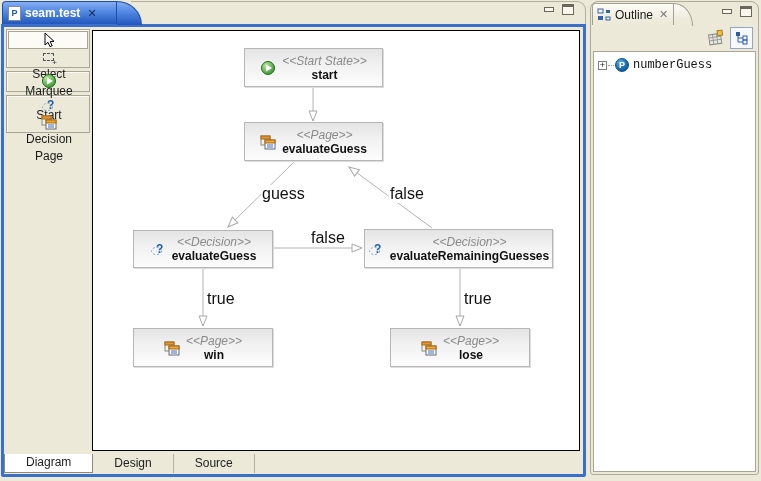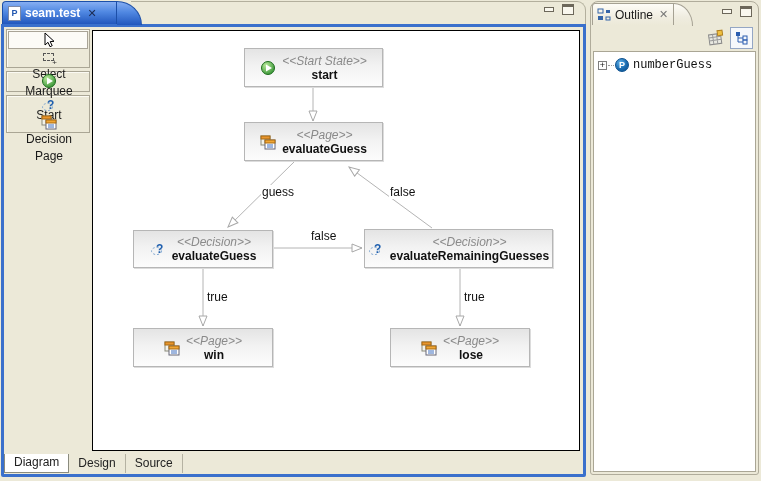--- a/index.html
+++ b/index.html
@@ -58,25 +58,25 @@
   .canvas { position:absolute; left:88px; top:3px; width:488px; height:421px; background:#fff; border:1px solid #000; }
   .flow-node {
     position:absolute; border:1px solid #b6b6b6;
     background:linear-gradient(180deg,#e4e4e4 0%,#f2f2f2 45%,#fcfcfc 100%);
     box-shadow:1px 1px 0 #dcdcdc;
     display:flex; align-items:center; justify-content:center; gap:6px;
   }
   .node-text { display:flex; flex-direction:column; align-items:center; line-height:14px; }
   .stereotype { font-style:italic; color:#8a8a8a; font-size:12px; }
   .node-name { font-weight:bold; color:#111; font-size:12px; white-space:nowrap; }
-  .edge-label { position:absolute; font-size:12px; color:#111; background:#fff; padding:0 1px; }
+  .edge-label { position:absolute; font-size:16px; color:#111; background:#fff; padding:0 1px; }
   svg.edges { position:absolute; left:0; top:0; }
   
   .bottom-tabs { position:absolute; left:0; top:427px; height:19px; display:flex; }
-  .btab { padding:0 9px; line-height:18px; color:#222; border-right:1px solid #b5b2a2; background:transparent; }
+  .btab { padding:0 21px; line-height:18px; color:#222; border-right:1px solid #b5b2a2; background:transparent; }
   .btab.selected { background:#fff; border:1px solid #8a8b7e; border-top:none; line-height:17px; }
   
   #outline-panel {
     position:absolute; left:590px; top:1px; width:169px; height:474px;
     background:#ece9d8; border:1px solid #b0ac9b; border-radius:8px 8px 3px 3px;
   }
   .view-tab {
     position:absolute; left:1px; top:1px; width:82px; height:22px;
     background:linear-gradient(180deg,#fdfcf7 0%,#f1eee2 60%,#ece9d8 100%);
     border:1px solid #a5a193; border-bottom:none; border-radius:3px 0 0 0;

